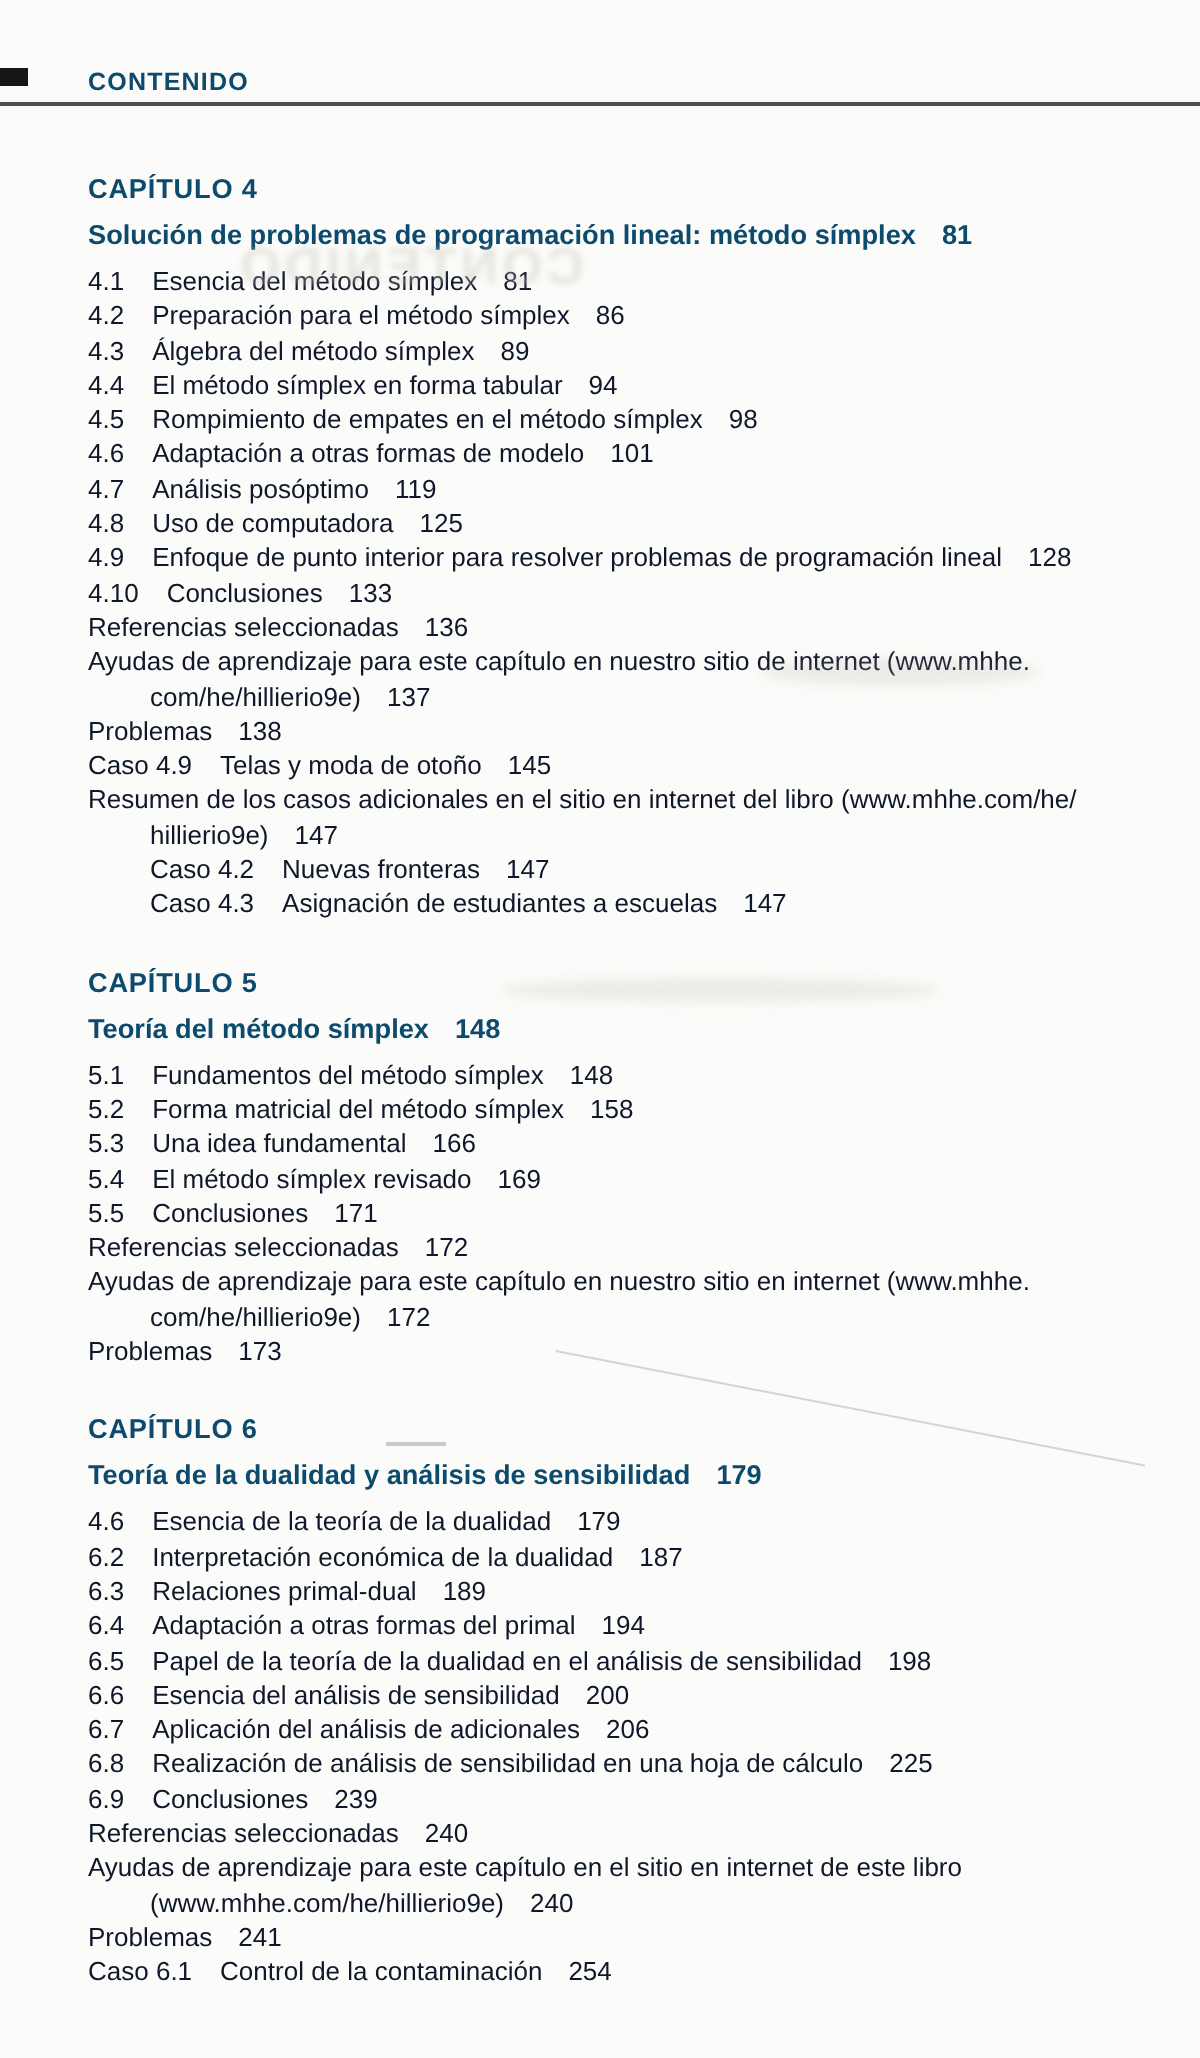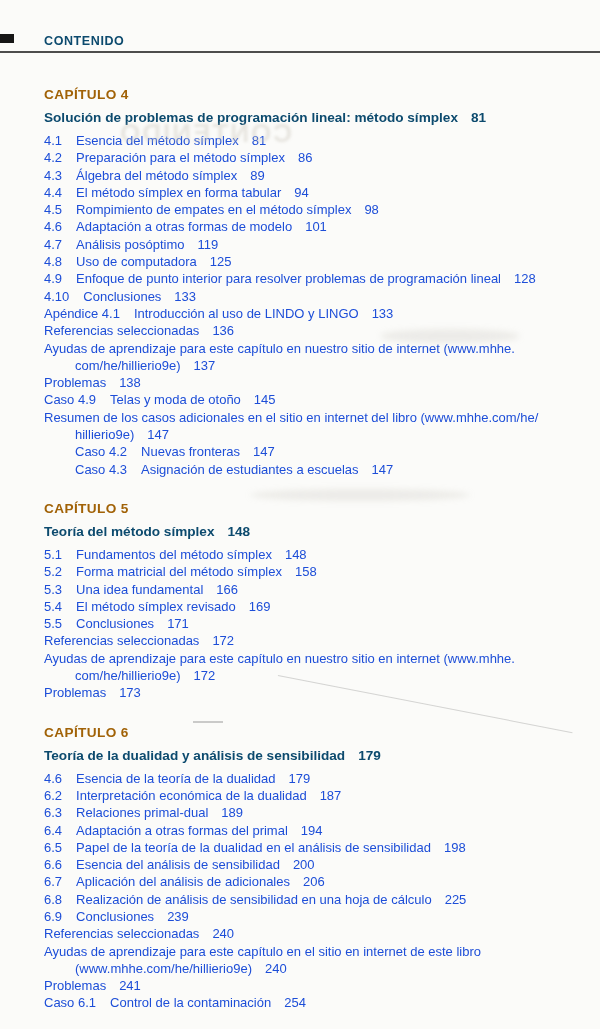--- a/index.html
+++ b/index.html
@@ -19,29 +19,29 @@
     font-size:12.5px;font-weight:700;letter-spacing:.6px;color:#0c4a6e;
   }
   .head-rule{
     margin-top:3px;width:600px;height:2px;background:#4d4d4d;border:none;
   }
 
   
   .toc{margin:33px 20px 0 44px;}
   .chapter + .chapter{margin-top:22px;}
   .chapter-label{
-    font-size:13.6px;font-weight:700;letter-spacing:.4px;color:#a16207;
+    font-size:13.6px;font-weight:700;letter-spacing:.4px;color:#0c4a6e;
     line-height:17px;margin-bottom:6px;
   }
   .chapter-title{
     font-size:13.6px;font-weight:700;color:#0c4a6e;
     line-height:18px;margin-bottom:5px;white-space:nowrap;
   }
   .toc-line{
-    font-size:13px;line-height:17.3px;white-space:nowrap;color:#1d4ed8;
+    font-size:13px;line-height:17.3px;white-space:nowrap;color:#0f172a;
   }
   .num{margin-right:14px;}
   .page-num{margin-left:13px;}
   .indent-1{padding-left:31px;}
 
   
   .corner-mark{position:absolute;top:0;left:0;width:14px;height:9px;background:#161616;}
   .ghost{
     position:absolute;top:84px;left:118px;
     font-size:26px;font-weight:700;letter-spacing:2px;
@@ -87,21 +87,20 @@
         <div class="toc-line"><span class="num">4.1</span><span>Esencia del método símplex</span><span class="page-num">81</span></div>
         <div class="toc-line"><span class="num">4.2</span><span>Preparación para el método símplex</span><span class="page-num">86</span></div>
         <div class="toc-line"><span class="num">4.3</span><span>Álgebra del método símplex</span><span class="page-num">89</span></div>
         <div class="toc-line"><span class="num">4.4</span><span>El método símplex en forma tabular</span><span class="page-num">94</span></div>
         <div class="toc-line"><span class="num">4.5</span><span>Rompimiento de empates en el método símplex</span><span class="page-num">98</span></div>
         <div class="toc-line"><span class="num">4.6</span><span>Adaptación a otras formas de modelo</span><span class="page-num">101</span></div>
         <div class="toc-line"><span class="num">4.7</span><span>Análisis posóptimo</span><span class="page-num">119</span></div>
         <div class="toc-line"><span class="num">4.8</span><span>Uso de computadora</span><span class="page-num">125</span></div>
         <div class="toc-line"><span class="num">4.9</span><span>Enfoque de punto interior para resolver problemas de programación lineal</span><span class="page-num">128</span></div>
         <div class="toc-line"><span class="num">4.10</span><span>Conclusiones</span><span class="page-num">133</span></div>
-        <div class="toc-line"><span class="num">Apéndice 4.1</span><span>Introducción al uso de LINDO y LINGO</span><span class="page-num">133</span></div>
         <div class="toc-line"><span>Referencias seleccionadas</span><span class="page-num">136</span></div>
         <div class="toc-line"><span>Ayudas de aprendizaje para este capítulo en nuestro sitio de internet (www.mhhe.</span></div>
         <div class="toc-line indent-1"><span>com/he/hillierio9e)</span><span class="page-num">137</span></div>
         <div class="toc-line"><span>Problemas</span><span class="page-num">138</span></div>
         <div class="toc-line"><span class="num">Caso 4.9</span><span>Telas y moda de otoño</span><span class="page-num">145</span></div>
         <div class="toc-line"><span>Resumen de los casos adicionales en el sitio en internet del libro (www.mhhe.com/he/</span></div>
         <div class="toc-line indent-1"><span>hillierio9e)</span><span class="page-num">147</span></div>
         <div class="toc-line indent-1"><span class="num">Caso 4.2</span><span>Nuevas fronteras</span><span class="page-num">147</span></div>
         <div class="toc-line indent-1"><span class="num">Caso 4.3</span><span>Asignación de estudiantes a escuelas</span><span class="page-num">147</span></div>
       </section>

